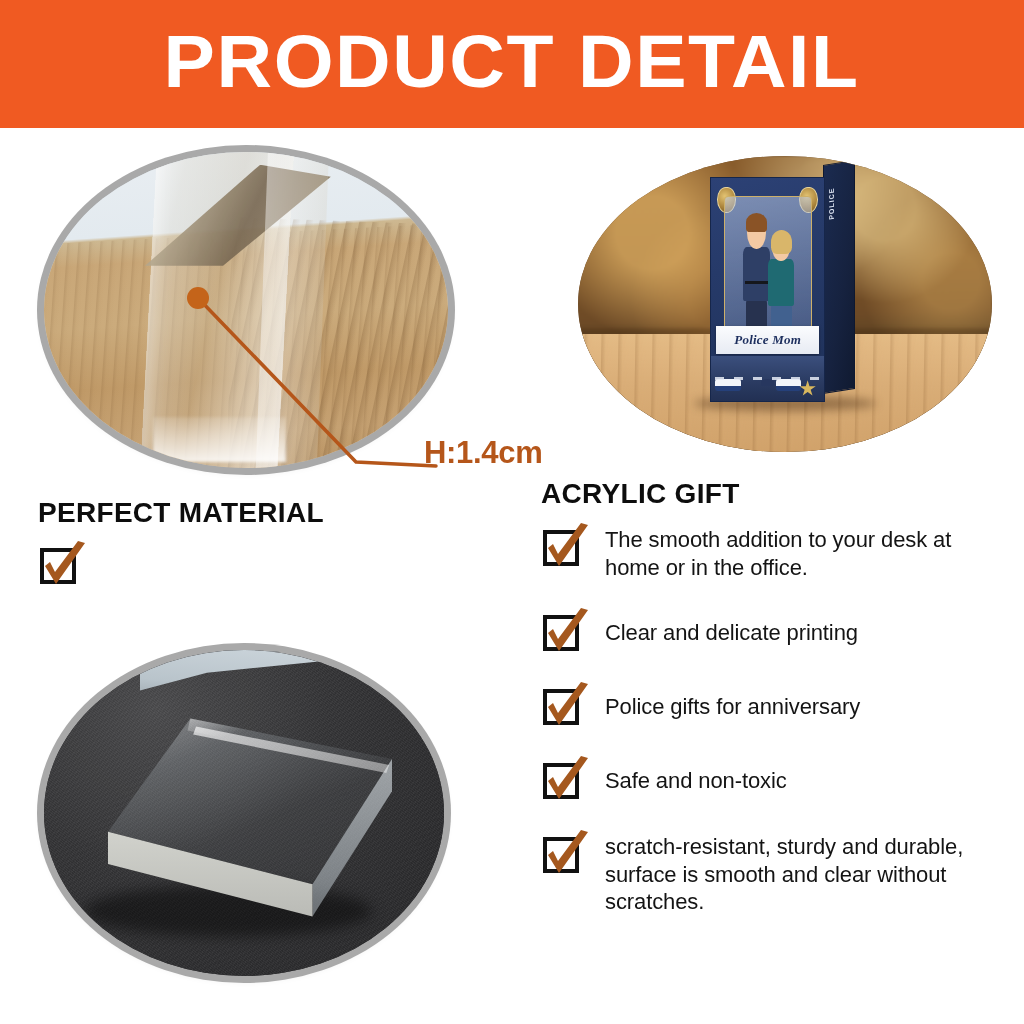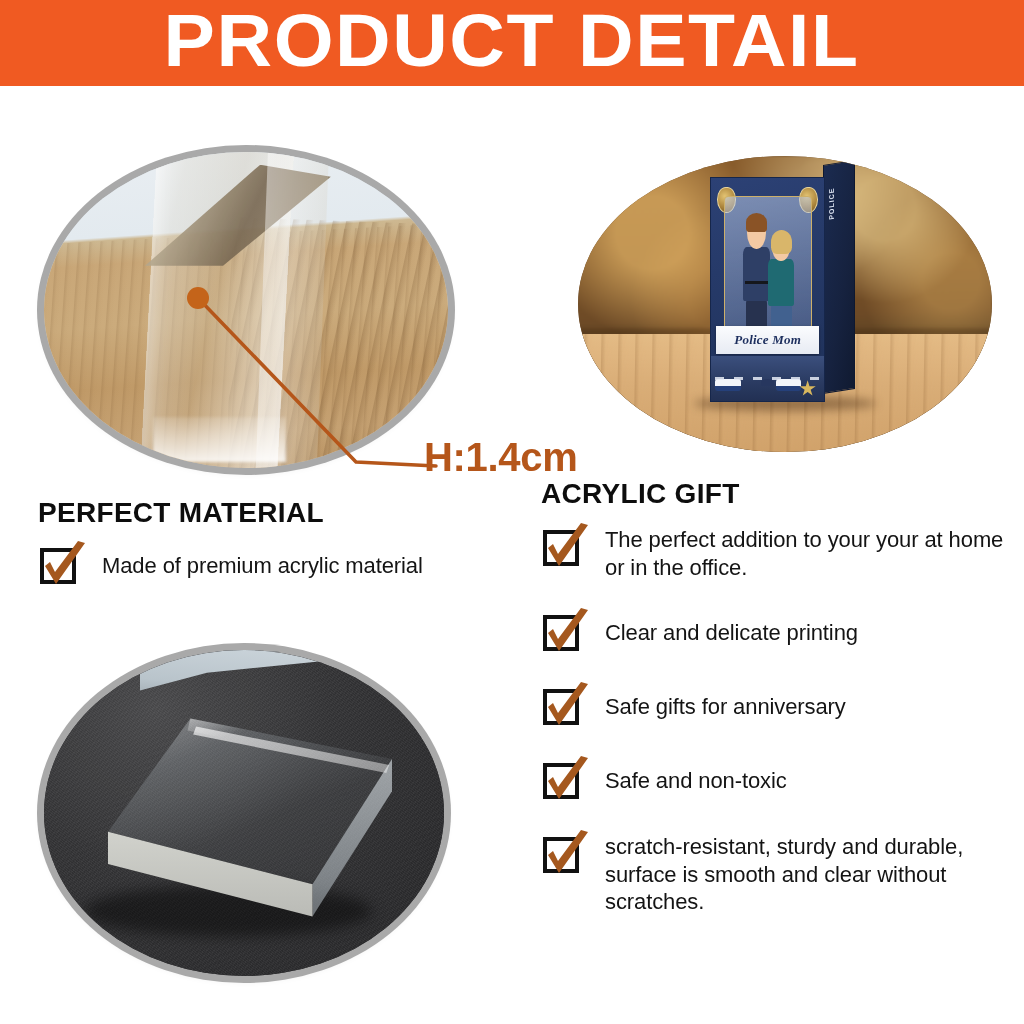--- a/index.html
+++ b/index.html
@@ -15,21 +15,21 @@
     font-family: "Liberation Sans", sans-serif;
     -webkit-font-smoothing: antialiased;
   }
 
   
   #header-bar {
     position: absolute;
     left: 0;
     top: 0;
     width: 1024px;
-    height: 86px;
+    height: 128px;
     background: #F05A22;
     display: flex;
     align-items: center;
     justify-content: center;
   }
   #header-title {
     font-family: "Liberation Sans Narrow", "Liberation Sans", sans-serif;
     font-weight: 700;
     font-size: 74px;
     letter-spacing: 1.5px;
@@ -151,21 +151,21 @@
     width: 480px;
     height: 200px;
     pointer-events: none;
   }
   #dimension-label {
     position: absolute;
     left: 424px;
     top: 435px;
     font-family: "Liberation Sans Narrow", "Liberation Sans", sans-serif;
     font-weight: 700;
-    font-size: 40px;
+    font-size: 31px;
     color: #B5561A;
     letter-spacing: -0.3px;
     white-space: nowrap;
   }
 
   
   #oval-box-photo {
     left: 578px;
     top: 156px;
     width: 414px;
@@ -603,56 +603,55 @@
 <div id="heading-acrylic" class="section-heading">PERFECT MATERIAL</div>
 
 <div id="list-acrylic" class="feature-list">
   <div class="feature-item">
     <div class="checkbox-mark">
       <div class="box"></div>
       <svg class="tick" viewBox="0 0 52 48">
         <path d="M7 26 L18 44 L47 3 L40 1 L17 32 L12 22 Z" fill="#A5581E"></path>
       </svg>
     </div>
-    <div class="feature-text">Made of premium acrylic material</div>
   </div>
 </div>
 
 <div id="heading-gift" class="section-heading">ACRYLIC GIFT</div>
 
 <div id="list-gift" class="feature-list">
 
   <div class="feature-item">
     <div class="checkbox-mark">
       <div class="box"></div>
       <svg class="tick" viewBox="0 0 52 48">
         <path d="M7 26 L18 44 L47 3 L40 1 L17 32 L12 22 Z" fill="#A5581E"></path>
       </svg>
     </div>
-    <div class="feature-text multi">The perfect addition to your your at home or in the office.</div>
+    <div class="feature-text multi">The smooth addition to your desk at home or in the office.</div>
   </div>
 
   <div class="feature-item">
     <div class="checkbox-mark">
       <div class="box"></div>
       <svg class="tick" viewBox="0 0 52 48">
         <path d="M7 26 L18 44 L47 3 L40 1 L17 32 L12 22 Z" fill="#A5581E"></path>
       </svg>
     </div>
     <div class="feature-text">Clear and delicate printing</div>
   </div>
 
   <div class="feature-item">
     <div class="checkbox-mark">
       <div class="box"></div>
       <svg class="tick" viewBox="0 0 52 48">
         <path d="M7 26 L18 44 L47 3 L40 1 L17 32 L12 22 Z" fill="#A5581E"></path>
       </svg>
     </div>
-    <div class="feature-text">Safe gifts for anniversary</div>
+    <div class="feature-text">Police gifts for anniversary</div>
   </div>
 
   <div class="feature-item">
     <div class="checkbox-mark">
       <div class="box"></div>
       <svg class="tick" viewBox="0 0 52 48">
         <path d="M7 26 L18 44 L47 3 L40 1 L17 32 L12 22 Z" fill="#A5581E"></path>
       </svg>
     </div>
     <div class="feature-text">Safe and non-toxic</div>

